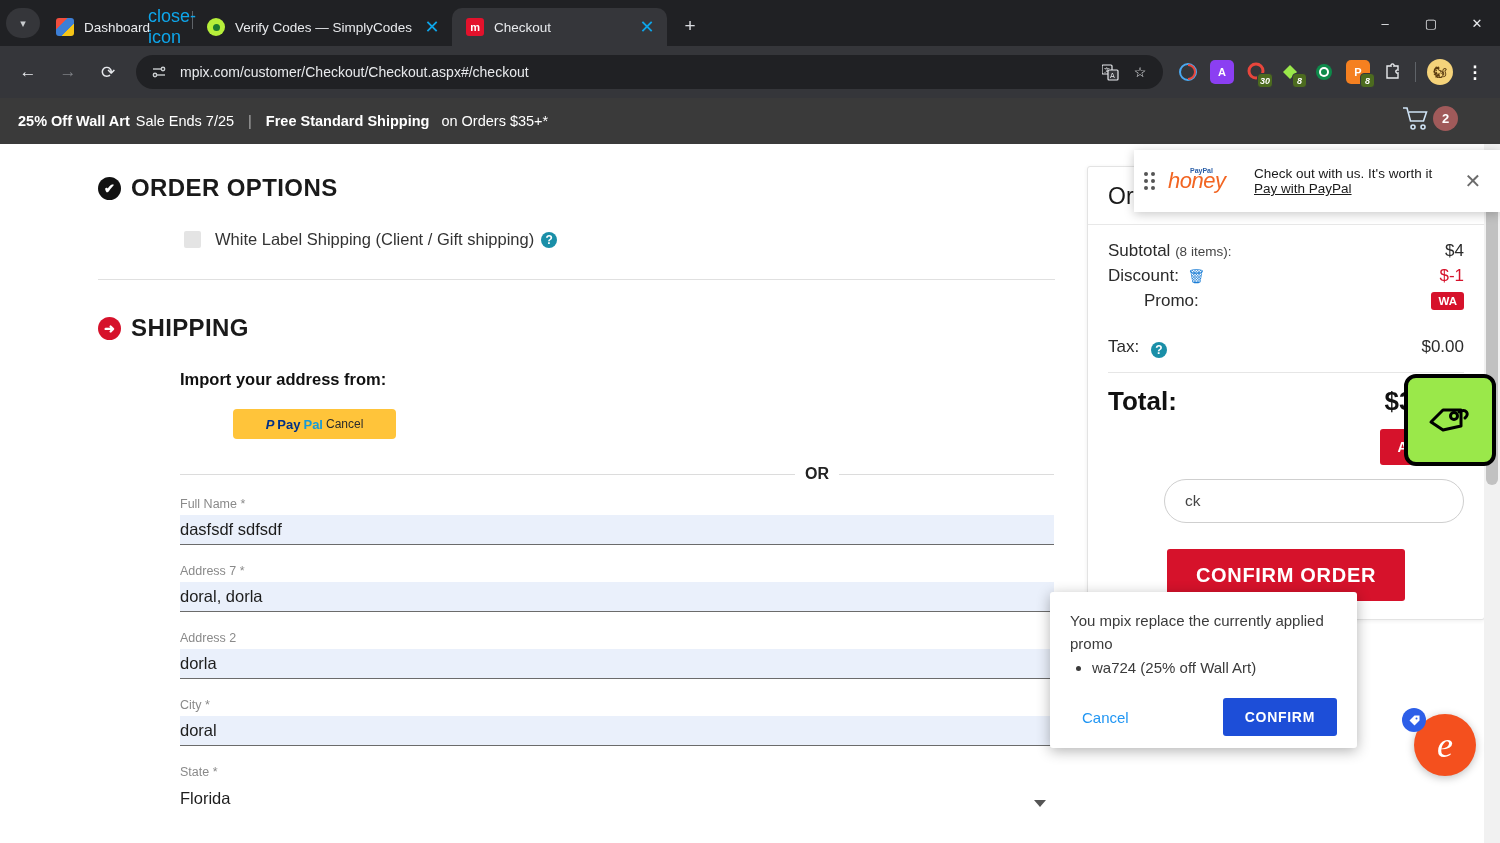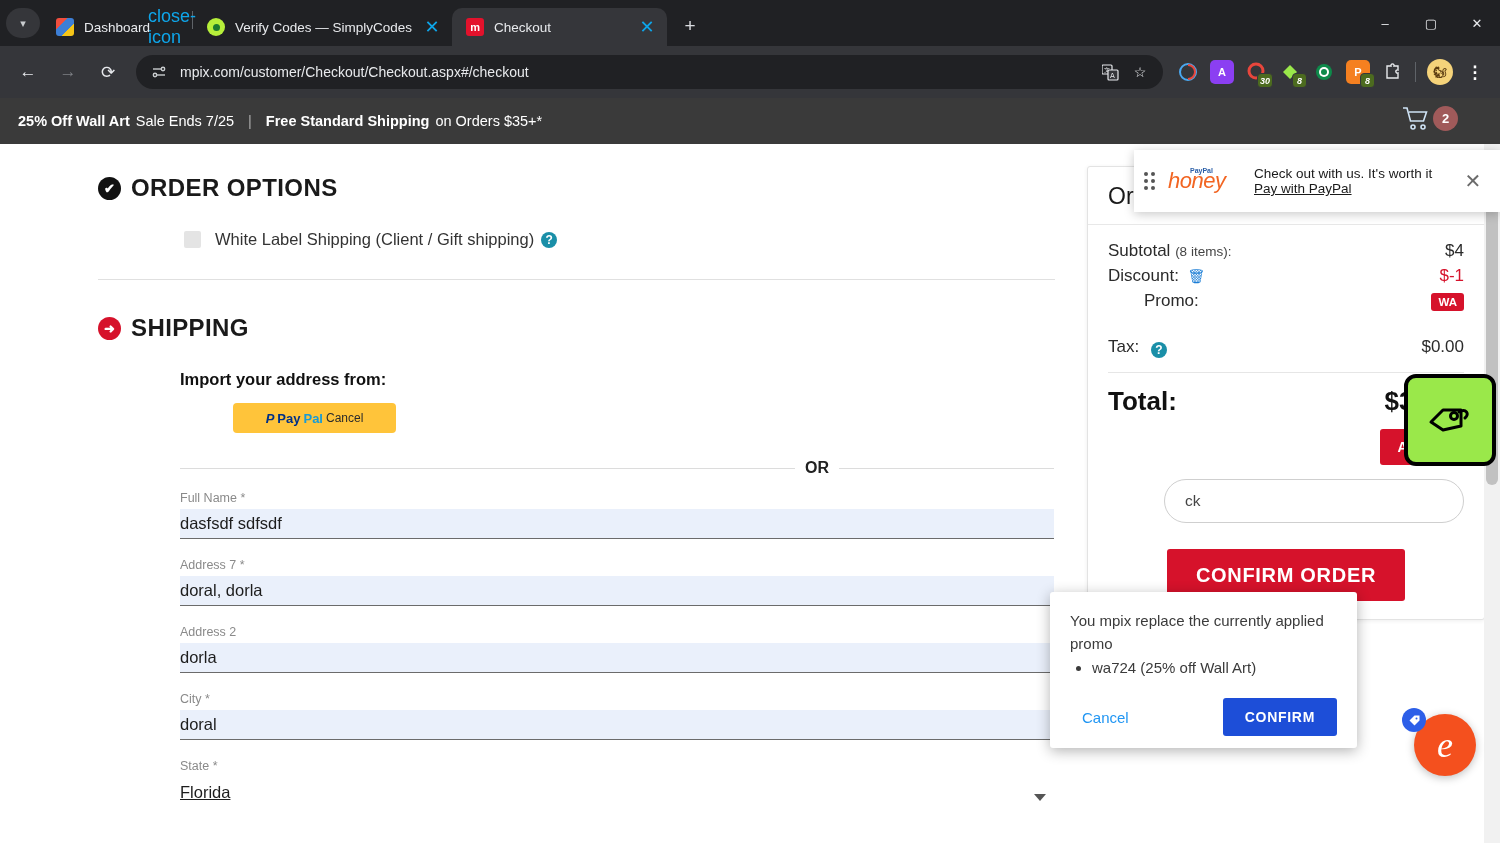--- a/index.html
+++ b/index.html
@@ -118,21 +118,21 @@
   .cbox { width: 17px; height: 17px; background: #e4e4e4; border-radius: 2px; margin-right: 14px; }
   .cbox-label { font-size: 16.5px; color: #333; }
   .help-ico {
     display: inline-flex; width: 16px; height: 16px; border-radius: 50%;
     background: #1a8fa8; color: #fff; font-size: 12px; font-weight: bold;
     align-items: center; justify-content: center; margin-left: 7px; vertical-align: -2px;
   }
   .hr { height: 1px; background: #e0e0e0; width: 957px; margin: 0 0 34px 0; }
 
   .form-area { padding-left: 82px; width: 955px; }
-  .import-label { font-size: 16.5px; font-weight: bold; color: #111; margin-bottom: 14px; }
+  .import-label { font-size: 16.5px; font-weight: bold; color: #111; margin-bottom: 20px; }
   #paypal-btn {
     width: 163px; height: 30px; background: #ffc43a; border-radius: 4px;
     display: flex; align-items: center; justify-content: center; margin-left: 53px;
     font-size: 13px; color: #11284a; font-weight: bold; gap: 3px;
   }
   #paypal-btn .pp-pal { color: #179bd7; }
   #paypal-btn .pp-pagar { font-weight: normal; font-size: 12px; color: #2b2b2b; }
 
   .or-divider {
     display: flex; align-items: center; margin: 26px 0 14px 0; width: 874px;
@@ -140,40 +140,40 @@
   .or-divider .line { flex: 1 1 auto; height: 1px; background: #dcdcdc; }
   .or-divider .or-txt { font-size: 16px; font-weight: bold; color: #222; padding: 0 10px; }
   .or-divider .line.short { flex: 0 0 215px; }
 
   .field { width: 874px; margin-bottom: 19px; }
   .field-label { font-size: 12.5px; color: #8a8a8a; margin-bottom: 4px; }
   .field-input {
     height: 30px; background: #eaf0fb; border-bottom: 1.5px solid #6b6b6b;
     font-size: 16.5px; color: #1d1d1d; display: flex; align-items: center;
   }
-  .field-input.plain { background: transparent; border-bottom: none; text-decoration: underline; }
+  .field-input.plain { background: transparent; border-bottom: none; }
   .field.select { position: relative; }
   .caret {
     position: absolute; right: 8px; bottom: 6px; width: 0; height: 0;
     border-left: 6px solid transparent; border-right: 6px solid transparent;
     border-top: 7px solid #555;
   }
 
   
   #summary-card {
     position: absolute; left: 2px; top: 22px; width: 398px;
     background: #fff; border: 1px solid #e3e3e3; border-radius: 3px;
     box-shadow: 0 1px 4px rgba(0,0,0,.07);
   }
   #summary-head { padding: 16px 20px 14px 20px; font-size: 23px; color: #1a1a1a; border-bottom: 1px solid #e8e8e8; }
   #summary-body { padding: 16px 20px 18px 20px; }
   .sum-row { display: flex; justify-content: space-between; align-items: baseline; font-size: 17px; color: #2b2b2b; margin-bottom: 5px; }
   .sum-row .lbl-small { font-size: 13.5px; color: #444; }
   .trash-ico { color: #1c7ed6; font-size: 14px; margin-left: 4px; }
-  .sum-row.promo { padding-left: 36px; }
+  .sum-row.promo { padding-left: 36px; align-items: center; }
   .promo-chip {
     background: #d6122b; color: #fff; font-size: 11.5px; font-weight: bold;
     border-radius: 3px; padding: 3px 7px;
   }
   .neg { color: #d6122b; }
   .sum-row.tax { margin-top: 26px; font-size: 17px; }
   .sum-hr { height: 1px; background: #e6e6e6; margin: 14px 0 13px 0; }
   .sum-row.total { font-size: 26px; font-weight: bold; color: #111; }
 
   #promo-apply-row { display: flex; justify-content: flex-end; margin-top: 12px; }
@@ -359,21 +359,21 @@
   </div>
 </div>
 
 <div id="page">
 
   <div id="promo-bar">
     <span style="font-weight:bold;">25% Off Wall Art</span>
     <span style="margin-left:6px;">Sale Ends 7/25</span>
     <span class="divider">|</span>
     <span style="font-weight:bold;">Free Standard Shipping</span>
-    <span style="margin-left:6px;">on Orders $35+*</span>
+    <span style="margin-left:12px;">on Orders $35+*</span>
 
     <div id="cart-wrap">
       <svg width="30" height="26" viewBox="0 0 30 26" fill="none" stroke="#cfe3f5" stroke-width="1.6">
         <path d="M1 2h4l3.5 13h13l3-9H7"></path>
           <circle cx="11" cy="21" r="2"></circle>
           <circle cx="21" cy="21" r="2"></circle>
       </svg>
       <span id="cart-badge">2</span>
     </div>
   </div>

